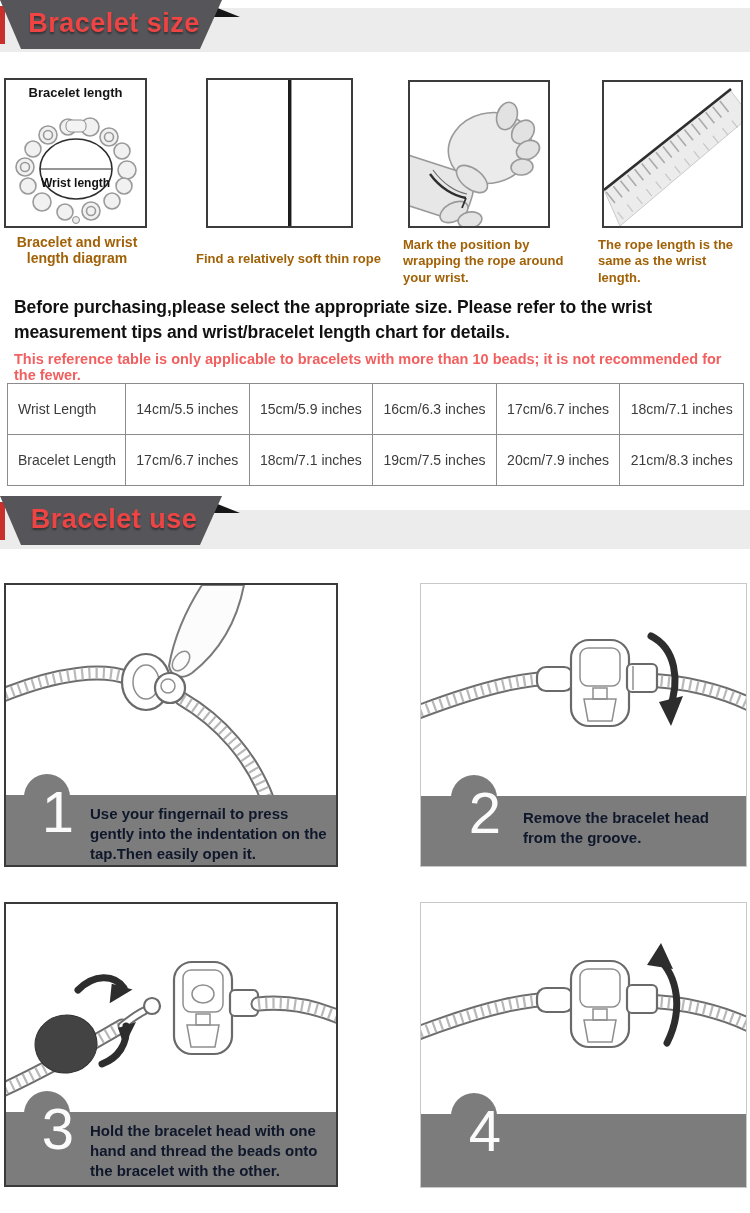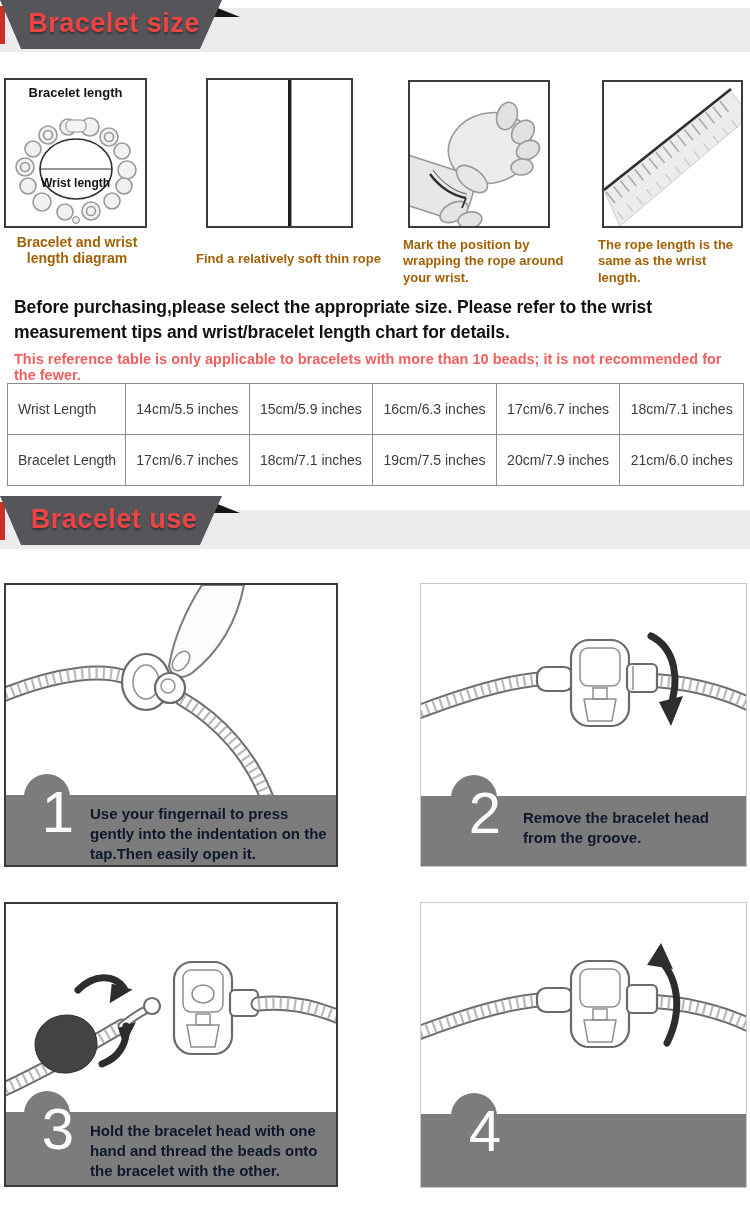--- a/index.html
+++ b/index.html
@@ -177,21 +177,21 @@
     <div class="cell">14cm/5.5 inches</div>
     <div class="cell">15cm/5.9 inches</div>
     <div class="cell">16cm/6.3 inches</div>
     <div class="cell">17cm/6.7 inches</div>
     <div class="cell">18cm/7.1 inches</div>
     <div class="cell rowlabel">Bracelet Length</div>
     <div class="cell">17cm/6.7 inches</div>
     <div class="cell">18cm/7.1 inches</div>
     <div class="cell">19cm/7.5 inches</div>
     <div class="cell">20cm/7.9 inches</div>
-    <div class="cell">21cm/6.0 inches</div>
+    <div class="cell">21cm/8.3 inches</div>
   </div>
 
   <div id="ribbon-use" class="ribbon">
     <svg viewBox="0 0 260 54" width="260" height="54">
       <rect x="0" y="6" width="5" height="38" fill="#c9302c"></rect>
       <polygon points="200,1 240,17 200,17" fill="#161616"></polygon>
       <polygon points="0,0 222,0 200,49 21,49" fill="#56565a"></polygon>
     </svg>
     <div class="ribbon-label">Bracelet use</div>
   </div>

